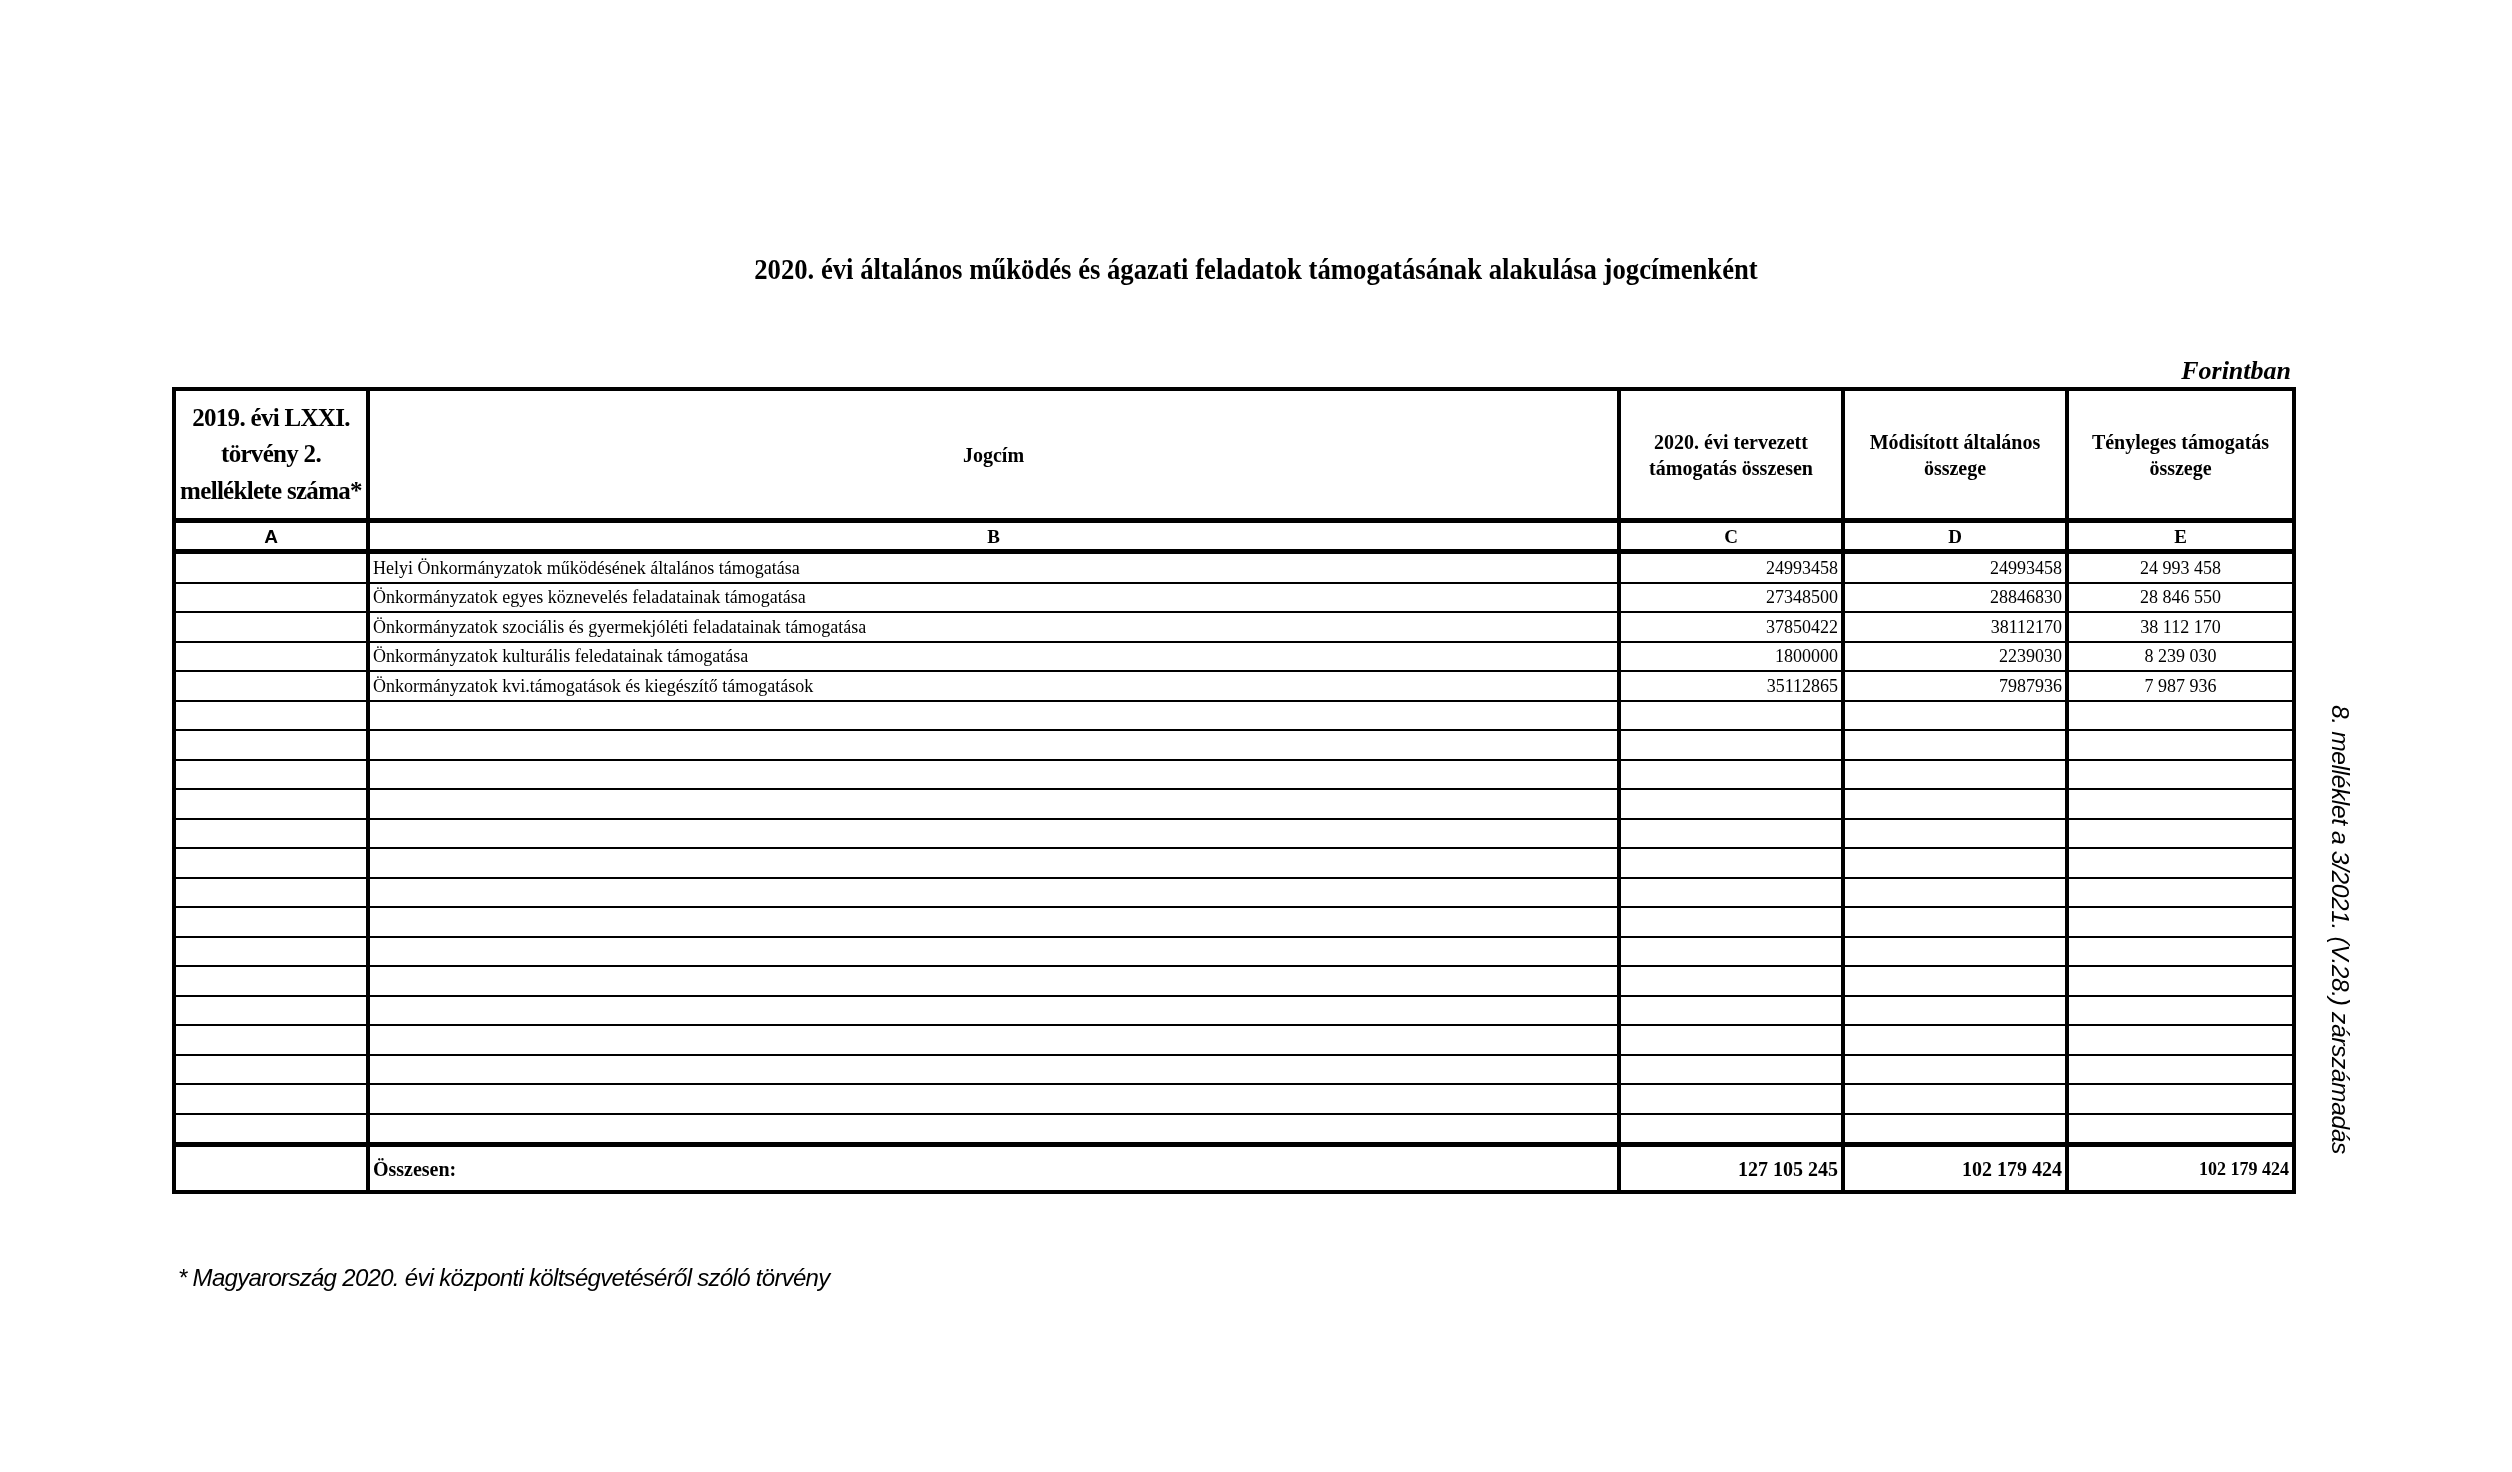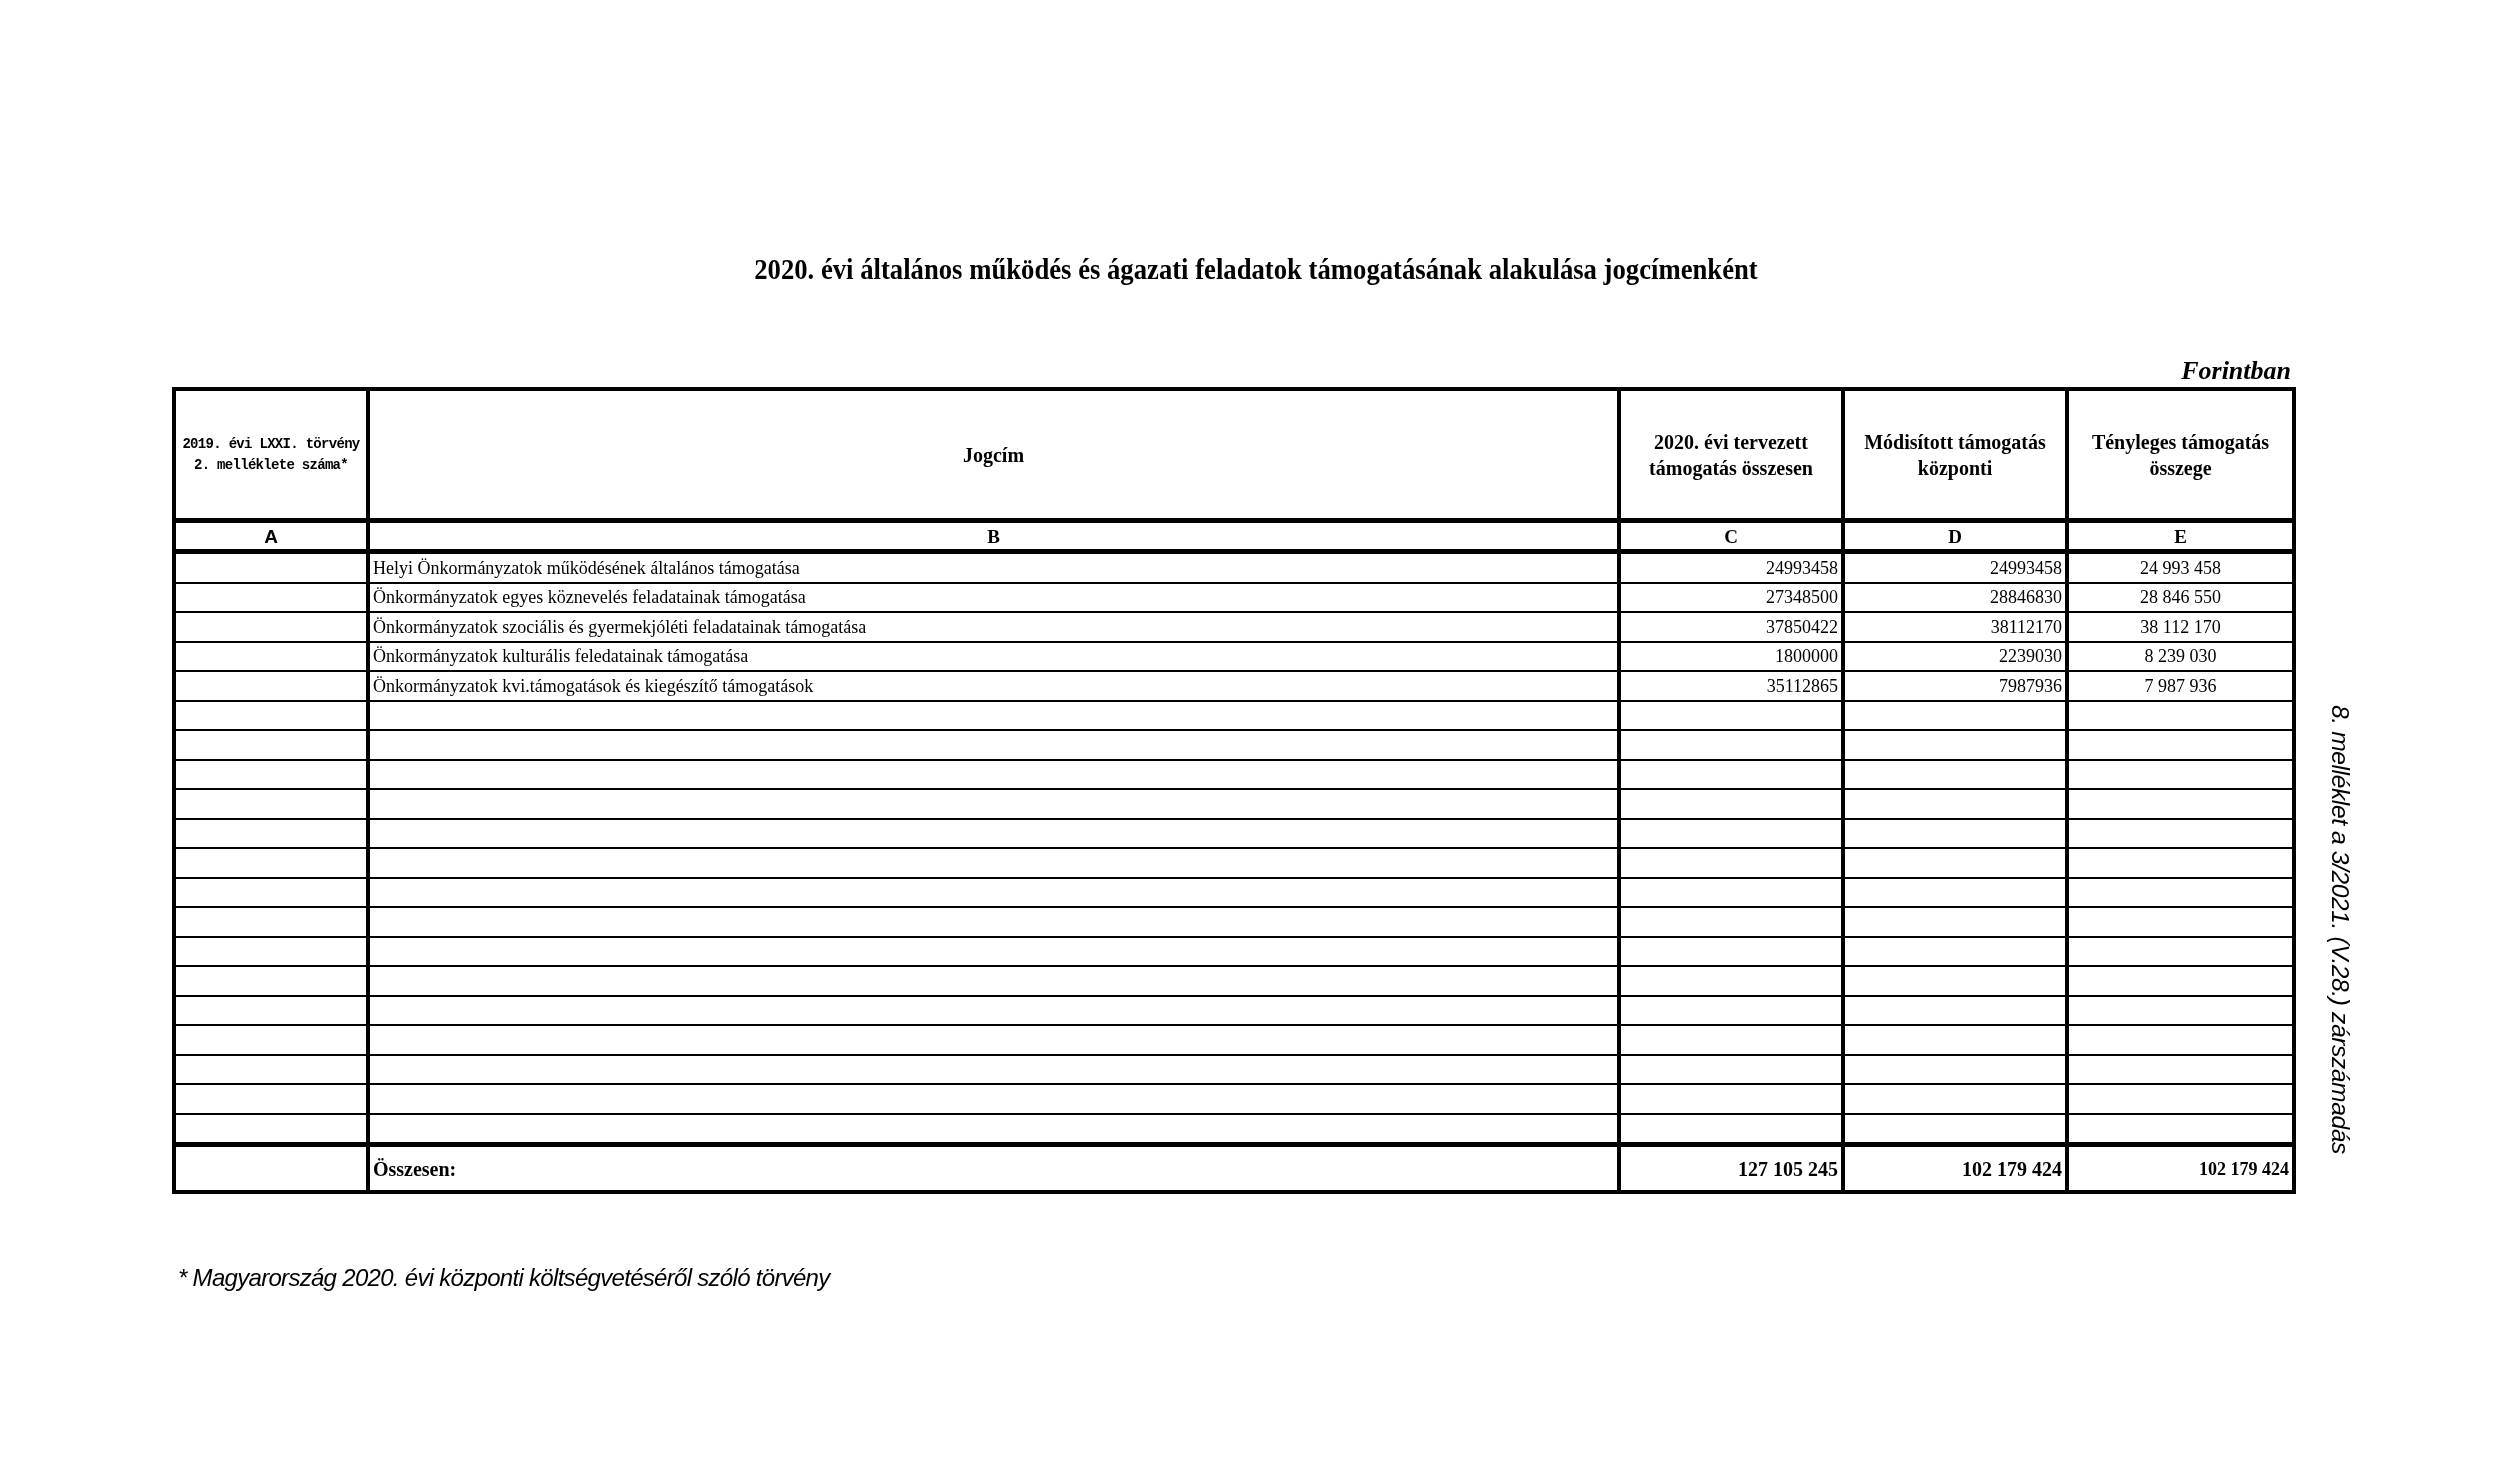--- a/index.html
+++ b/index.html
@@ -22,21 +22,21 @@
     border: 2.2px solid #000; padding: 0 2.9px; overflow: hidden; white-space: nowrap;
     font-family: "Liberation Serif", serif; font-size: 18px; line-height: 1;
   }
   table.grid col.cA { width: 194px; }
   table.grid col.cB { width: 1251px; }
   table.grid col.cC { width: 224px; }
   table.grid col.cD { width: 224px; }
   table.grid col.cE { width: 227px; }
   .vthick { border-right-width: 4.3px !important; }
   tr.head th { height: 127px; font-weight: bold; font-size: 20px; line-height: 1.3; white-space: normal; text-align: center; vertical-align: middle; border-bottom-width: 5px; }
-  tr.head th.colA { font-family: Liberation Mono, monospace; font-size: 14px; line-height: 1.45; letter-spacing: -0.7px; }
+  tr.head th.colA { font-family: Liberation Serif, serif; font-size: 25px; line-height: 1.45; letter-spacing: -0.7px; }
   tr.letters td { height: 26px; text-align: center; font-weight: bold; font-size: 19px; border-bottom-width: 5px; }
   tr.letters td.colA { font-family: "Liberation Sans", sans-serif; }
   tr.data td { height: 27.5px; vertical-align: middle; }
   tr.data td.num { text-align: right; }
   tr.data td.numr { text-align: center; }
   tr.total td { height: 43px; font-weight: bold; font-size: 20px; border-top-width: 5px; vertical-align: middle; }
   tr.total td.num { text-align: right; }
   tr.total td.numE { text-align: right; font-size: 18px; }
   .footnote {
     position: absolute; left: 178px; top: 1264px;
@@ -62,21 +62,21 @@
       <col class="cB">
       <col class="cC">
       <col class="cD">
       <col class="cE">
   </colgroup>
   <thead>
     <tr class="head">
       <th class="colA vthick">2019. évi LXXI. törvény 2. melléklete száma*</th>
       <th class="vthick">Jogcím</th>
       <th class="vthick">2020. évi tervezett támogatás összesen</th>
-      <th class="vthick">Módisított támogatás központi</th>
+      <th class="vthick">Módisított általános összege</th>
       <th>Tényleges támogatás összege</th>
     </tr>
     <tr class="letters">
       <td class="colA vthick">A</td>
       <td class="vthick">B</td>
       <td class="vthick">C</td>
       <td class="vthick">D</td>
       <td>E</td>
     </tr>
   </thead>

